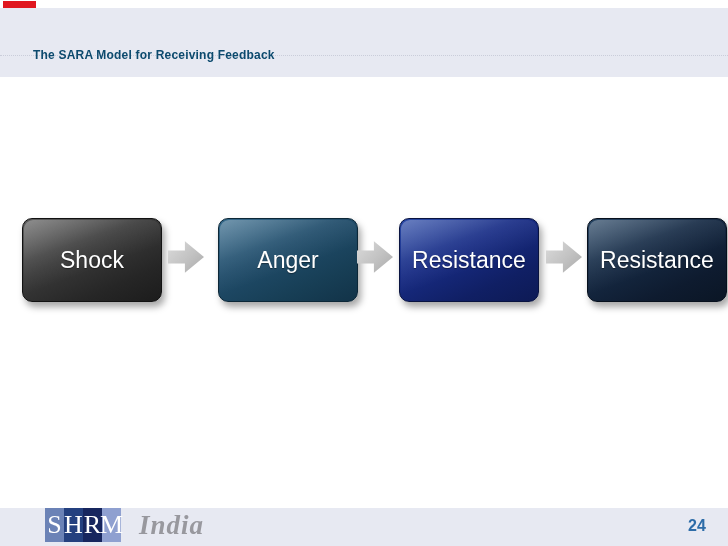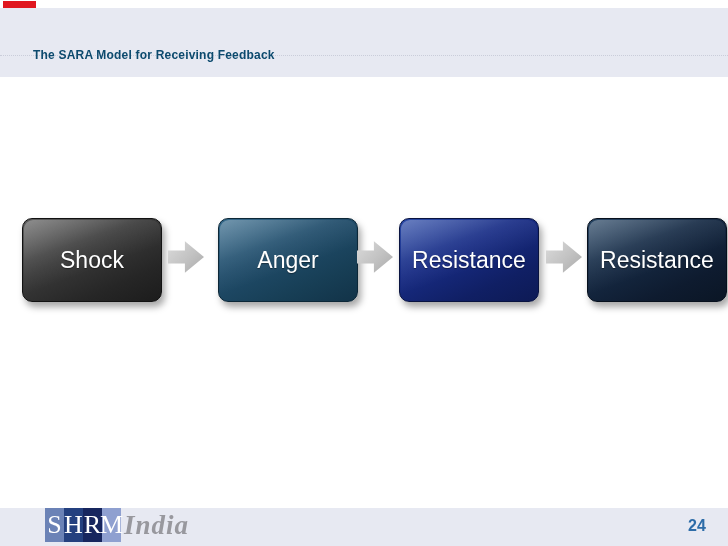--- a/index.html
+++ b/index.html
@@ -79,21 +79,21 @@
   .logo{
     position:absolute;left:45px;top:508px;height:34px;
     display:flex;align-items:stretch;
   }
   .logo-tile{
     width:19px;height:34px;display:flex;align-items:center;justify-content:center;
     font-family:"Liberation Serif", serif;font-size:26px;color:#ffffff;
     line-height:34px;
   }
   .logo-wordmark{
-    margin-left:3px;
+    margin-left:18px;
     font-family:"Liberation Serif", serif;font-style:italic;font-weight:bold;
     font-size:27px;line-height:34px;color:#98989e;letter-spacing:1px;
   }
   .page-number{
     position:absolute;left:688px;top:517px;
     font-size:16px;font-weight:bold;color:#2d6ca8;
   }
 </style>
 </head>
 <body>

